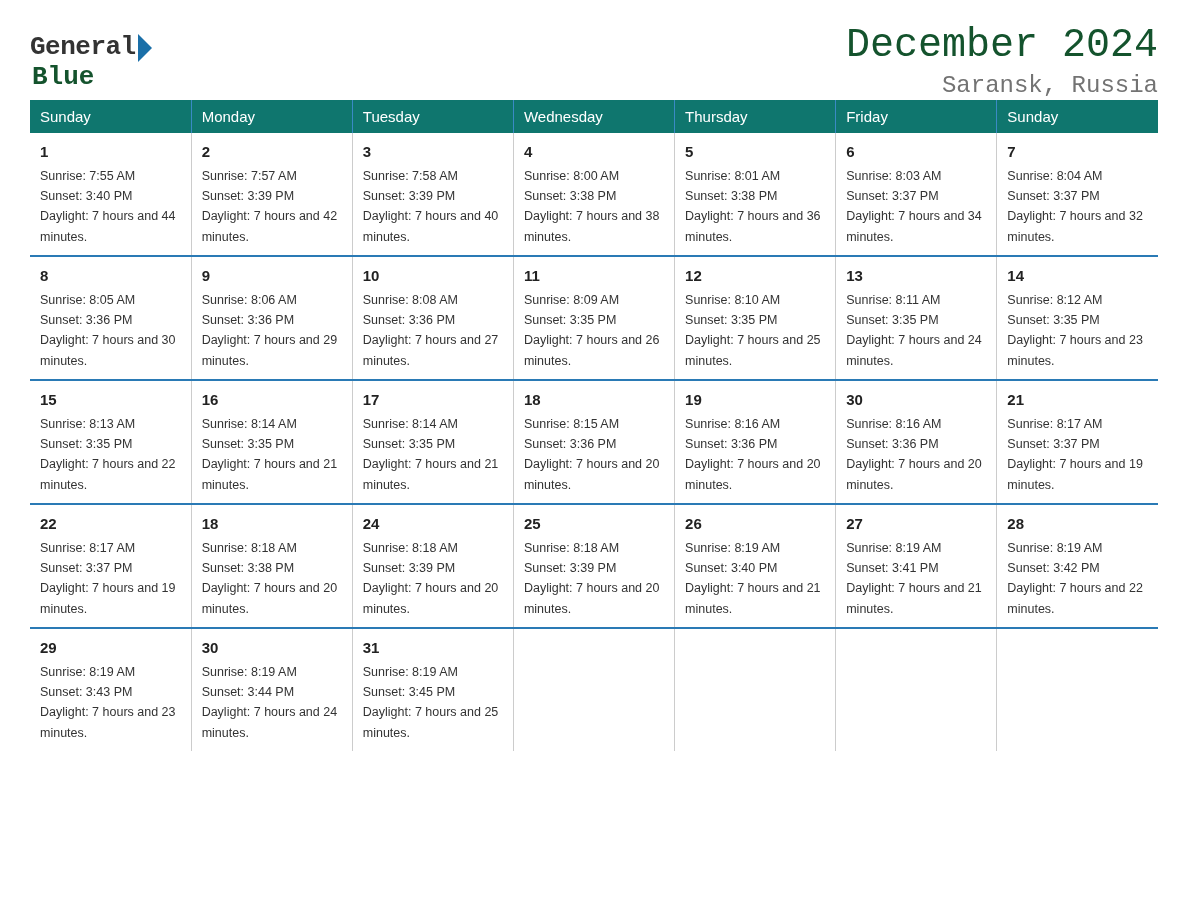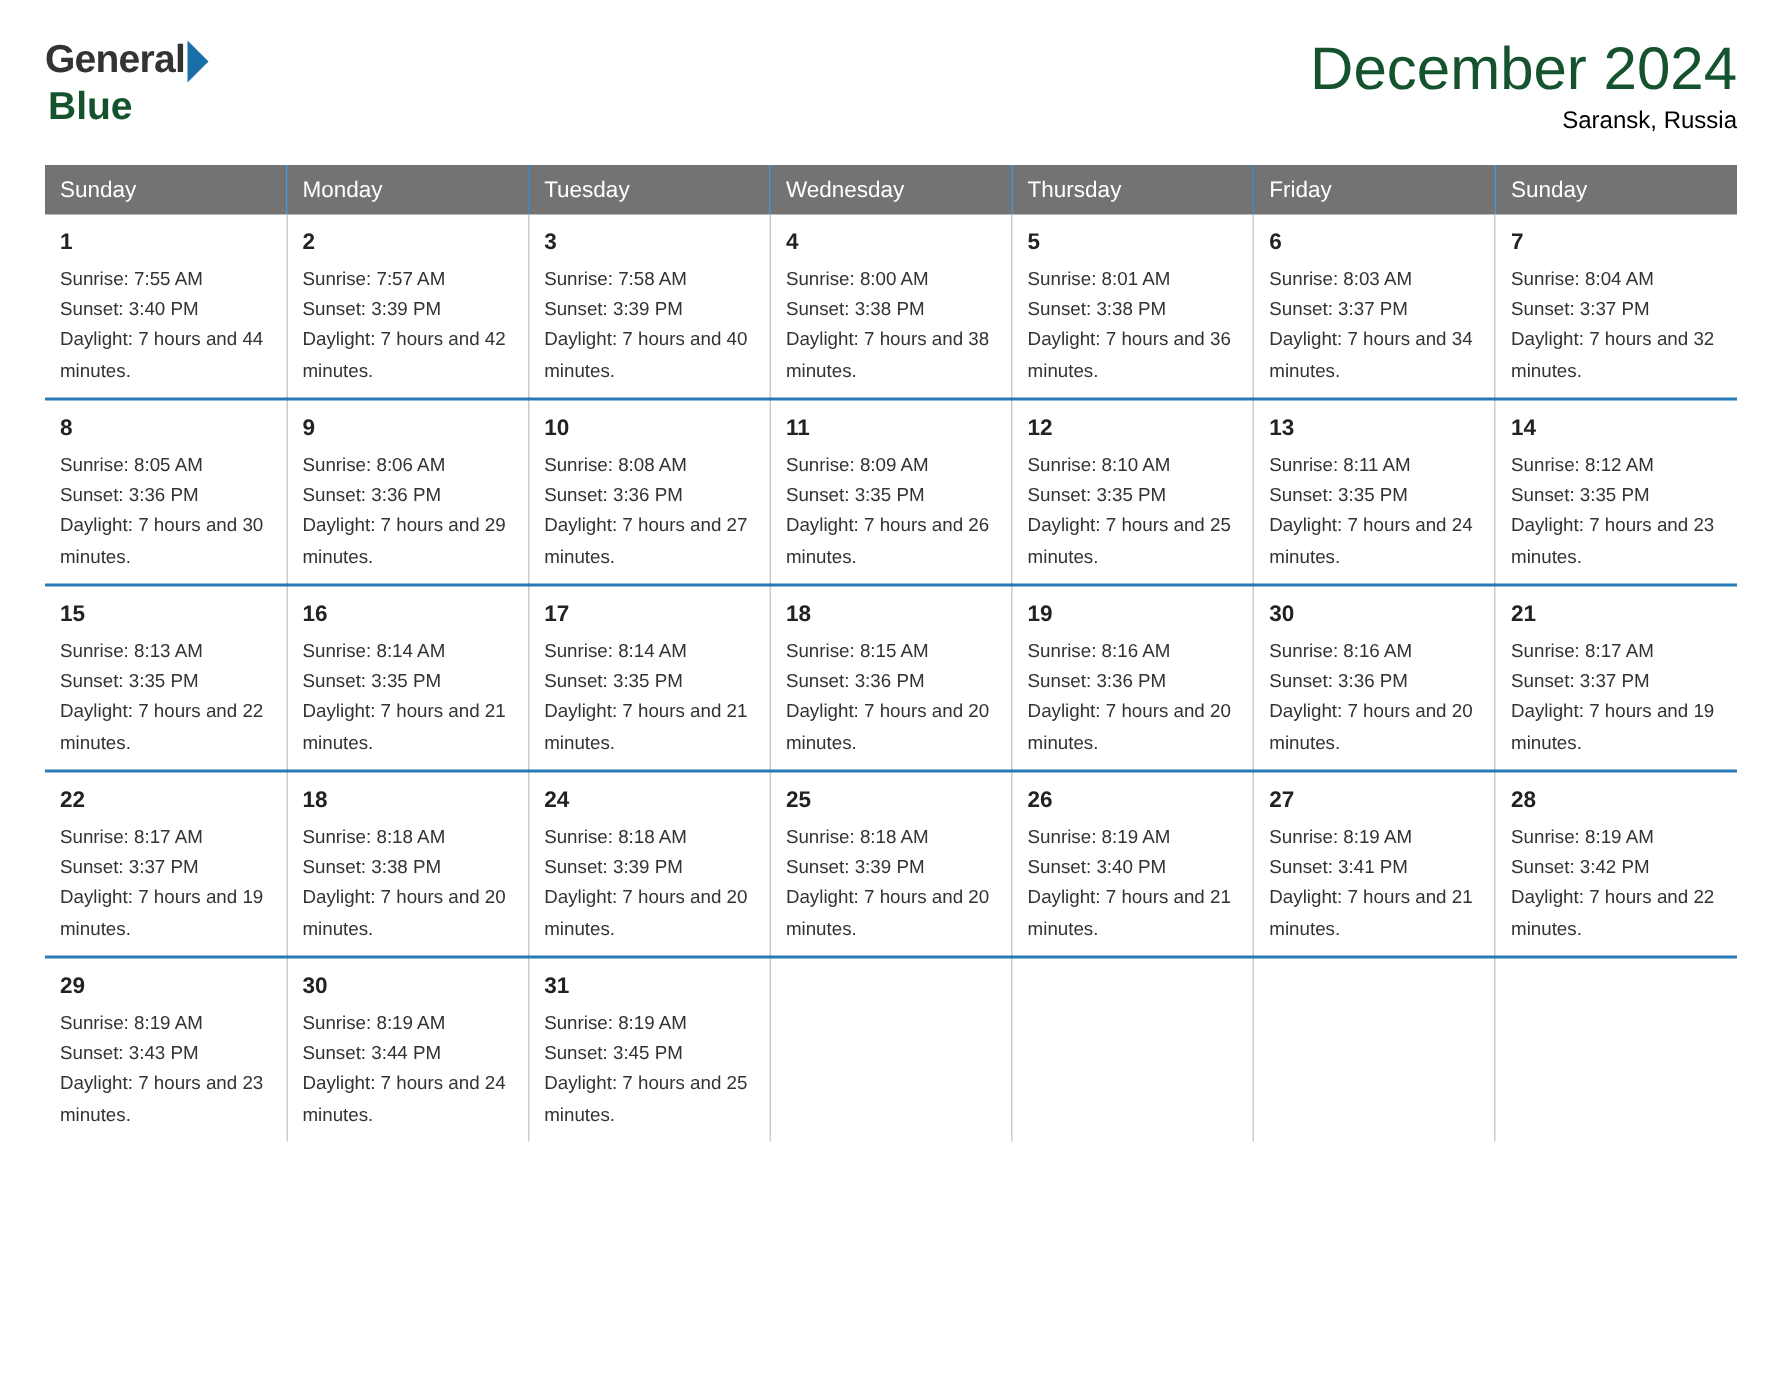--- a/index.html
+++ b/index.html
@@ -6,22 +6,23 @@
     body {
       font-family: Arial, sans-serif;
       background: #fff;
       padding: 24px 30px;
       width: 1188px;
       min-height: 918px;
     }
     .header {
       display: flex;
       justify-content: space-between;
-      align-items: flex-start;
-      margin-bottom: 20px;
+      align-items: center;
+      margin-bottom: 1px;
+      font-family: Liberation Mono, monospace;
     }
     .logo {
       display: flex;
       flex-direction: column;
       align-items: flex-start;
     }
     .logo-top {
       display: flex;
       align-items: center;
       gap: 0;
@@ -50,32 +51,32 @@
     .title-block {
       text-align: right;
     }
     .title-block h1 {
       font-size: 40px;
       font-weight: 400;
       color: #14532d;
       line-height: 1.1;
     }
     .title-block h2 {
-      font-size: 16px;
+      font-size: 24px;
       font-weight: 400;
-      color: #000000;
+      color: #737373;
       margin-top: 4px;
     }
     table {
       width: 100%;
       border-collapse: collapse;
       table-layout: fixed;
     }
     thead tr th {
-      background: #737373;
+      background: #0f766e;
       color: #fff;
       font-size: 15px;
       font-weight: normal;
       padding: 8px 10px;
       text-align: left;
       border-right: 1px solid #3a8ac5;
     }
     thead tr th:last-child {
       border-right: none;
     }

